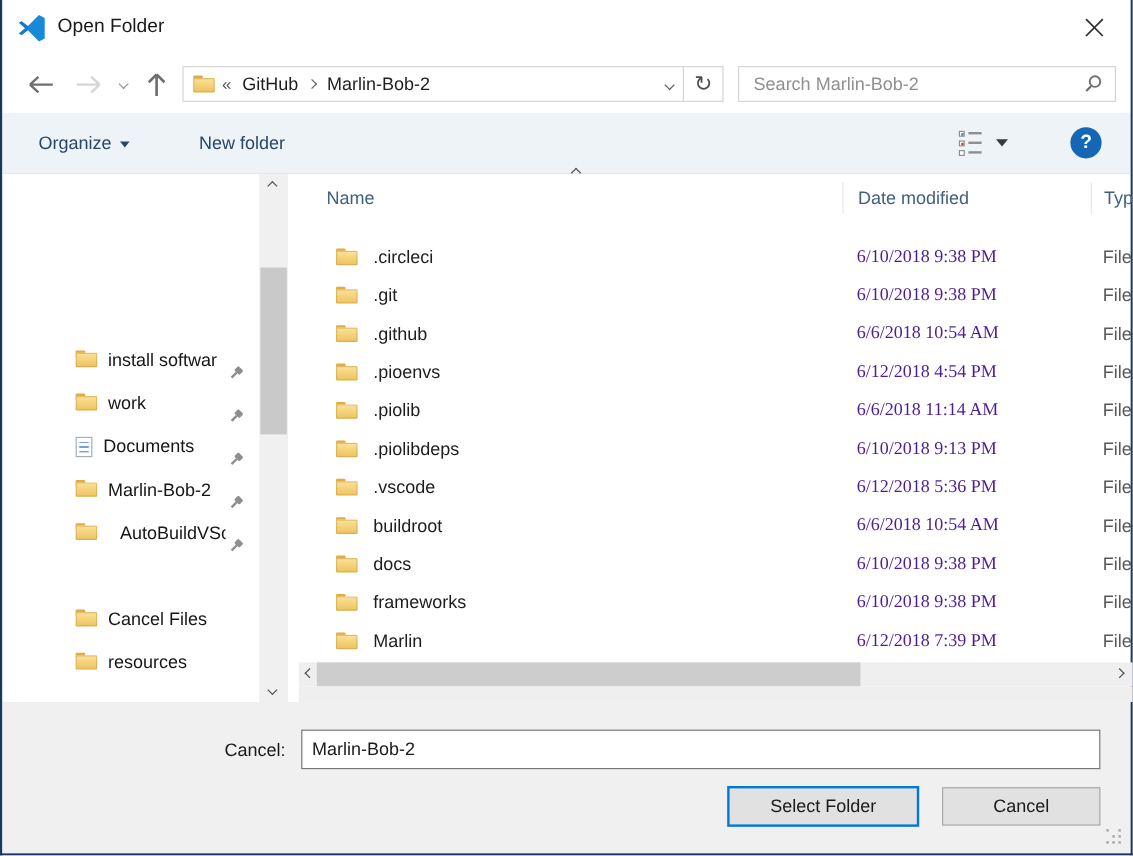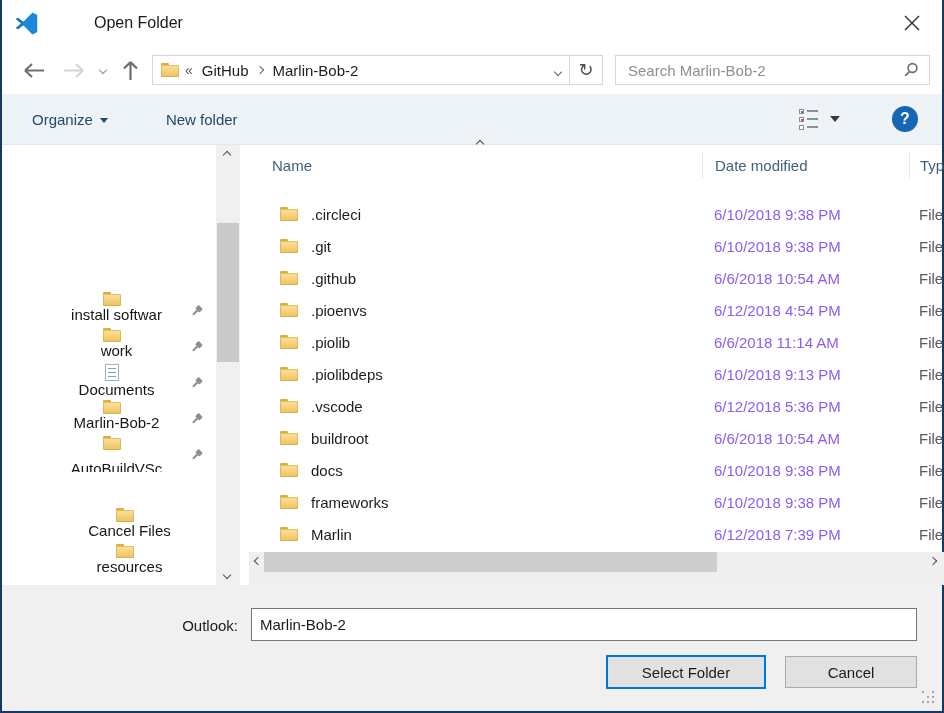--- a/index.html
+++ b/index.html
@@ -1,21 +1,21 @@
 <!DOCTYPE html>
 <html><head>
 <meta charset="utf-8">
 <style>
   html,body{margin:0;padding:0;}
   body{width:944px;height:713px;font-family:"Liberation Sans","DejaVu Sans",sans-serif;background:#fff;overflow:hidden;}
   .window{position:relative;width:944px;height:713px;box-sizing:border-box;
           border-left:2px solid #17395f;border-right:2px solid #17395f;border-bottom:2px solid #17395f;background:#fff;}
 
   
-  .titlebar{position:absolute;left:0;top:0;right:0;height:46px;display:flex;align-items:center;padding-left:12px;background:#fff;gap:46px;}
+  .titlebar{position:absolute;left:0;top:0;right:0;height:46px;display:flex;align-items:center;padding-left:12px;background:#fff;}
   .app-icon{width:25px;height:25px;flex:none;}
   .title-text{font-size:16px;color:#1a1a1a;margin-left:9px;}
   .close-btn{margin-left:auto;margin-right:14px;width:32px;height:30px;display:flex;align-items:center;justify-content:center;cursor:default;}
 
   
   .navbar{position:absolute;left:0;top:46px;right:0;height:48px;display:flex;align-items:center;padding-left:20px;background:#fff;}
   .nav-ico{flex:none;display:flex;align-items:center;justify-content:center;}
   .gap18{margin-right:18px;} .gap14{margin-right:14px;} .gap16{margin-right:16px;}
   .addr{flex:none;width:418px;height:30px;border:1px solid #d6d6d6;display:flex;align-items:center;padding:0 8px;box-sizing:border-box;background:#fff;}
   .addr .crumb{font-size:15px;color:#1e1e1e;padding:0 9px;white-space:nowrap;}
@@ -47,21 +47,21 @@
   .view-sq.r::after{content:"";position:absolute;left:1px;top:1px;width:2px;height:2px;background:#c0504d;}
   .view-ln{width:11px;height:2px;background:#8f8f8f;}
   .view-caret{width:0;height:0;border-left:5px solid transparent;border-right:5px solid transparent;border-top:6px solid #3a3a3a;margin-left:12px;}
   .help-btn{width:26px;height:26px;border-radius:50%;background:#1566b5;color:#fff;font-size:16px;font-weight:bold;display:flex;align-items:center;justify-content:center;margin-left:52px;}
 
   
   .content{position:absolute;left:0;top:145px;right:0;height:440px;background:#fff;}
 
   
   .sidebar{position:absolute;left:0;top:0;width:212px;height:440px;overflow:hidden;}
-  .side-item{position:absolute;left:0;width:212px;height:36px;display:flex;align-items:center;padding-left:34px;box-sizing:border-box;flex-direction:column;}
+  .side-item{position:absolute;left:0;width:212px;height:36px;display:flex;align-items:flex-start;padding-left:61px;box-sizing:border-box;}
   .side-item .label{font-size:15px;color:#161616;white-space:nowrap;overflow:hidden;flex:1;margin-left:9px;}
   .side-item.pinned{padding-right:26px;}
   .pin{position:absolute;right:11px;top:12px;width:13px;height:13px;transform:rotate(45deg);}
   .pin::before{content:"";position:absolute;left:3.5px;top:1px;width:6px;height:5px;background:#8e8e8e;border-radius:1px;}
   .pin::after{content:"";position:absolute;left:6px;top:6px;width:2px;height:6px;background:#8e8e8e;}
 
   
   .v-scroll{position:absolute;left:214px;top:0;width:24px;height:440px;background:#f0f0f0;}
   .v-scroll .thumb{position:absolute;left:1px;right:1px;top:78px;height:139px;background:#c9c9c9;}
   .v-scroll .arr{position:absolute;left:8px;}
@@ -73,21 +73,21 @@
   .sort-caret{position:absolute;left:228px;top:-4px;}
   .fl-header{display:flex;height:40px;align-items:center;font-size:15px;color:#42607c;}
   .hc{display:flex;align-items:center;height:26px;box-sizing:border-box;}
   .hc-name{width:453px;padding-left:23px;}
   .hc-date{width:207px;padding-left:12px;border-left:1px solid #e7e7e7;}
   .hc-type{flex:1;padding-left:10px;border-left:1px solid #e7e7e7;overflow:hidden;white-space:nowrap;}
   .fl-rows{margin-top:13px;}
   .fl-row{display:flex;height:32px;align-items:center;font-size:15px;}
   .rc-name{width:453px;display:flex;align-items:center;padding-left:31px;box-sizing:border-box;color:#1e1c1c;}
   .rc-name .nm{margin-left:13px;}
-  .rc-date{width:207px;padding-left:12px;box-sizing:border-box;color:#8b5cf6;}
+  .rc-date{width:207px;padding-left:12px;box-sizing:border-box;color:#4c1d95;font-family:Liberation Serif, serif;}
   .rc-type{flex:1;padding-left:10px;box-sizing:border-box;color:#595959;overflow:hidden;white-space:nowrap;}
 
   
   .h-scroll{position:absolute;left:0;top:407px;width:695px;height:20px;background:#efefef;}
   .h-scroll .thumb{position:absolute;left:15px;top:0;width:453px;height:20px;background:#cdcdcd;}
   .h-scroll .arr{position:absolute;top:6px;}
   .h-scroll .arr.l{left:6px;}
   .h-scroll .arr.r{right:8px;}
   .fl-strip{position:absolute;left:0;top:427px;width:695px;height:13px;background:#efefef;}
 
@@ -356,20 +356,20 @@
       <div class="h-scroll">
         <span class="arr l chev sm left" style="border-color:#4f4f4f;"></span>
         <div class="thumb"></div>
         <span class="arr r chev sm right" style="border-color:#4f4f4f;"></span>
       </div>
       <div class="fl-strip"></div>
     </div>
   </div>
 
   <div class="footer">
-    <span class="folder-label">Outlook:</span>
+    <span class="folder-label">Cancel:</span>
     <input class="folder-input" type="text" value="Marlin-Bob-2" style="">
     <button class="btn btn-select">Select Folder</button>
     <button class="btn btn-cancel">Cancel</button>
     <div class="grip"></div>
   </div>
 
 </div>
 
 </body></html>

